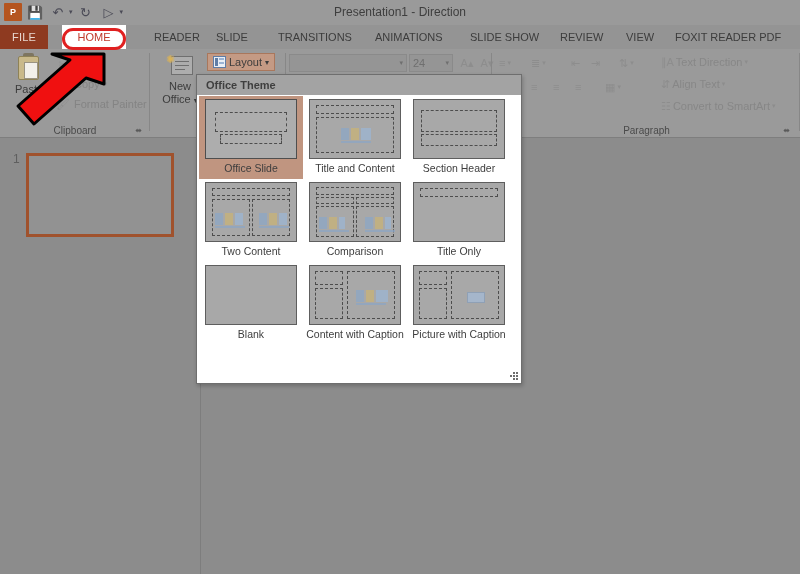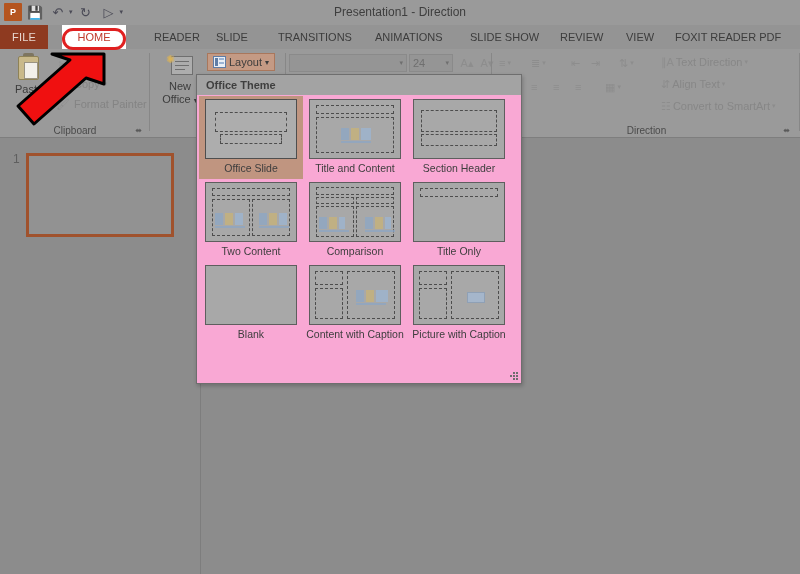--- a/index.html
+++ b/index.html
@@ -185,21 +185,21 @@
 
   
   .stage {
     position: absolute; left: 201px; top: 139px; right: 0; bottom: 0;
     background: #8c8c8c;
   }
 
   
   .gallery {
     position: absolute; left: 196px; top: 74px; width: 326px; height: 310px;
-    background: #f9a8d4;
+    background: #ffffff;
     border: 1px solid #6e6e6e;
     box-shadow: 1px 2px 4px rgba(0,0,0,.22);
   }
   .gal-header {
     position: absolute; left: 0; top: 0; width: 100%; height: 20px;
     display: flex; align-items: center; padding-left: 9px;
     font-size: 11px; font-weight: bold; color: #3f3f3f;
     background: #a3a3a3;
   }
   .gal-grid {
@@ -400,21 +400,21 @@
       <div class="pbtn" style="left:60px;top:29px;">
         <span class="pico">≡</span>
       </div>
       <div class="pbtn" style="left:82px;top:29px;">
         <span class="pico">≡</span>
       </div>
       <div class="pbtn" style="left:112px;top:29px;">
         <span class="pico">▦</span>
         <span class="mini-caret">▾</span>
       </div>
-      <div class="grp-label">Direction</div>
+      <div class="grp-label">Paragraph</div>
       <div class="dialog-launcher" style="right:10px;">⬌</div>
       <div class="grp-sep" style="right:0;"></div>
     </div>
   </div>
 
   <div class="thumbpane">
     <div class="thumb-num">1</div>
     <div class="thumb"></div>
   </div>
   <div class="pane-divider" style="left:200px;"></div>

